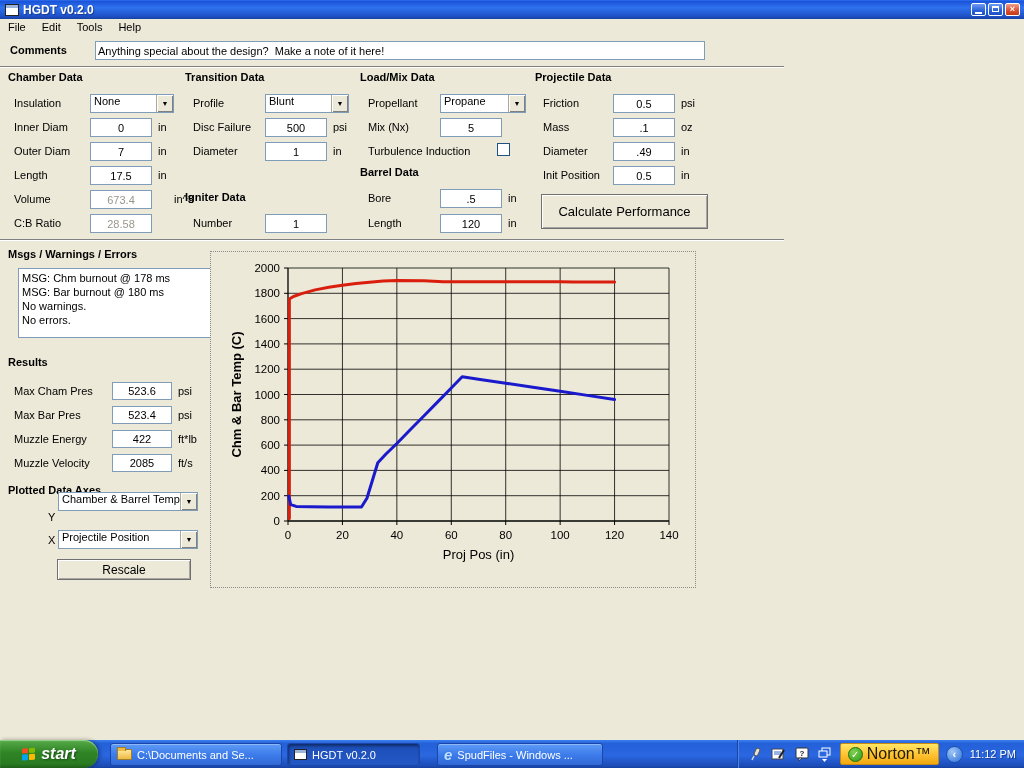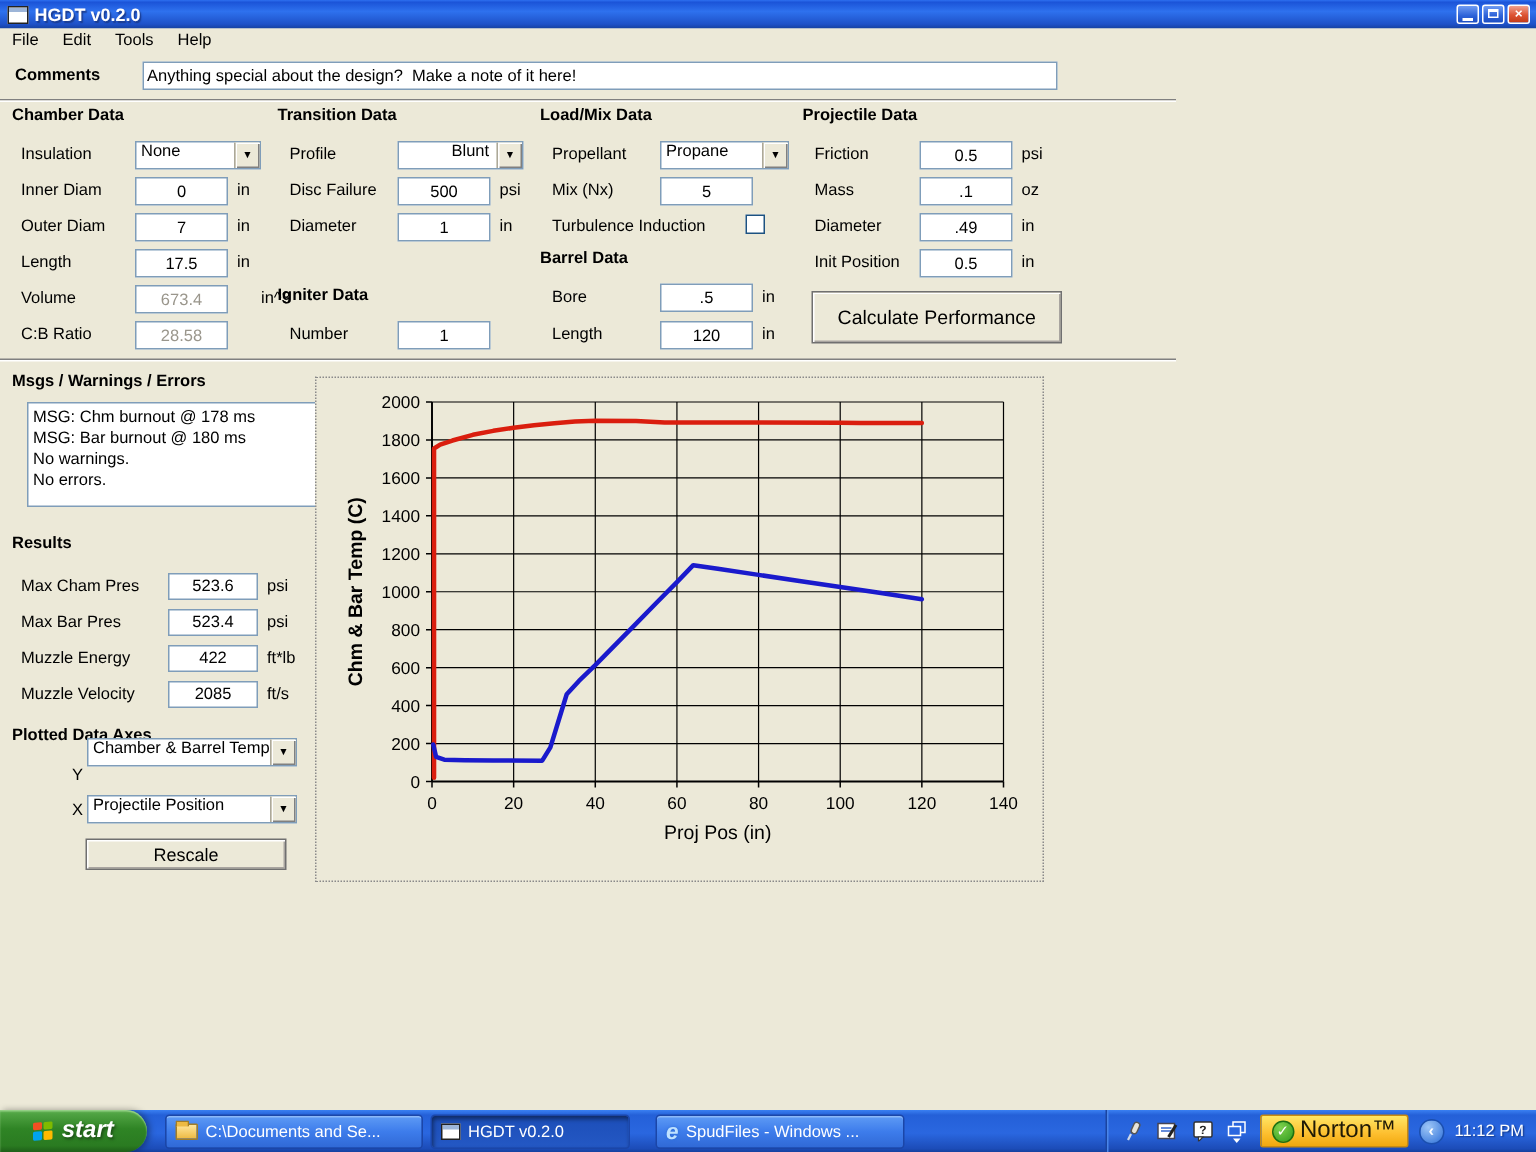--- a/index.html
+++ b/index.html
@@ -142,21 +142,21 @@
 <input class="abs fld" style="left: 90px; top: 166px; width: 62px;" value="17.5">
 <span class="abs unit" style="left:158px;top:169px;">in</span>
 <span class="abs lbl" style="left:14px;top:193px;">Volume</span>
 <input class="abs fld dis" style="left: 90px; top: 190px; width: 62px;" value="673.4">
 <span class="abs unit" style="left:158px;top:193px;padding-left:16px;">in^3</span>
 <span class="abs lbl" style="left:14px;top:217px;">C:B Ratio</span>
 <input class="abs fld dis" style="left: 90px; top: 214px; width: 62px;" value="28.58">
 
 <span class="abs hdr" style="left:185px;top:71px;">Transition Data</span>
 <span class="abs lbl" style="left:193px;top:97px;">Profile</span>
-<span class="abs combo" style="left:265px;top:94px;width:84px;padding-left:32px;">
+<span class="abs combo" style="left:265px;top:94px;width:84px;">
   <span class="cbo-txt">Blunt</span>
   <span class="cbo-btn">▼</span>
 </span>
 <span class="abs lbl" style="left:193px;top:121px;">Disc Failure</span>
 <input class="abs fld" style="left: 265px; top: 118px; width: 62px;" value="500">
 <span class="abs unit" style="left:333px;top:121px;">psi</span>
 <span class="abs lbl" style="left:193px;top:145px;">Diameter</span>
 <input class="abs fld" style="left: 265px; top: 142px; width: 62px;" value="1">
 <span class="abs unit" style="left:333px;top:145px;">in</span>
 <span class="abs hdr" style="left:185px;top:191px;text-align:right;">Igniter Data</span>

